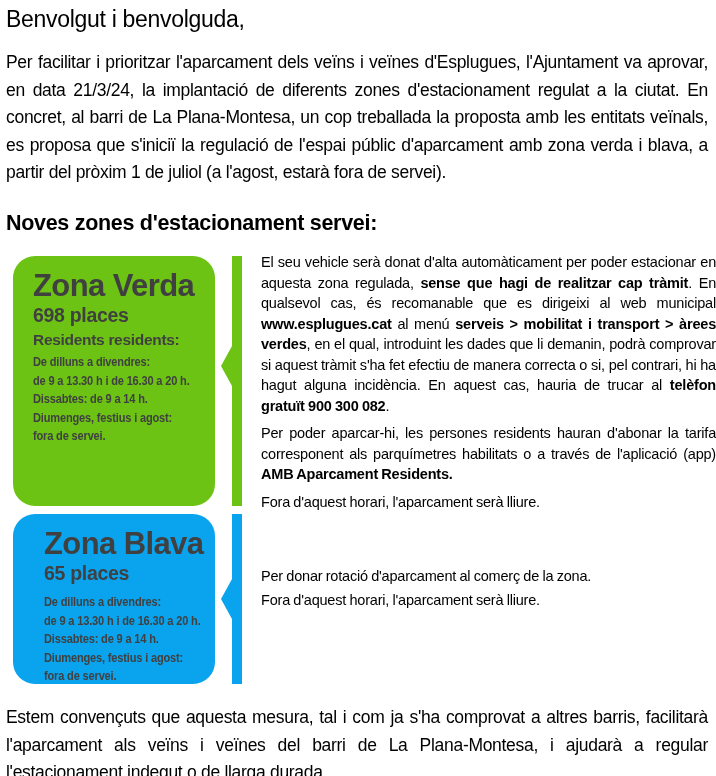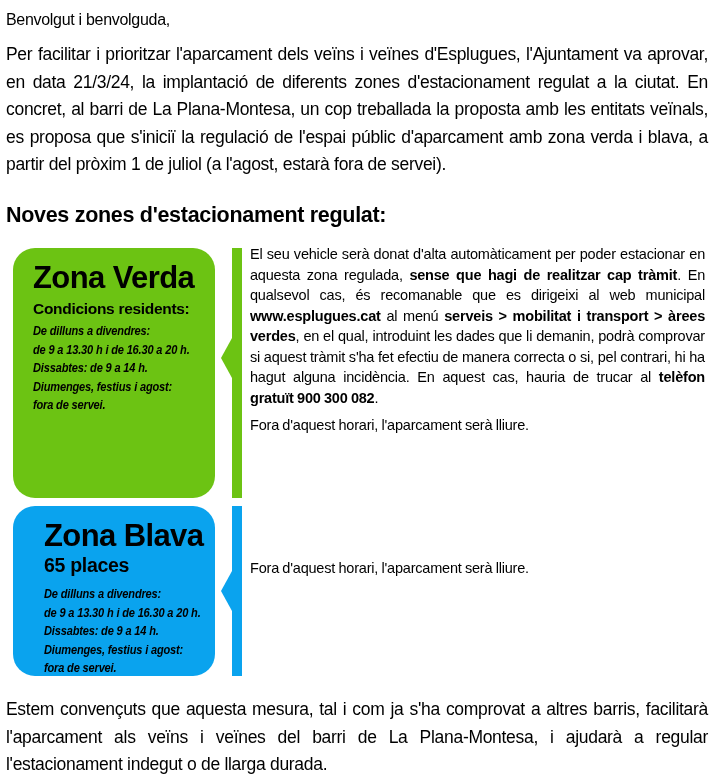--- a/index.html
+++ b/index.html
@@ -8,62 +8,62 @@
     width:716px;height:776px;
     box-sizing:border-box;
     padding-top:6px;
     background:#ffffff;
     font-family:"Liberation Sans","DejaVu Sans",sans-serif;
     color:#000;
     overflow:hidden;
   }
   .greeting{
     margin:0 8px 8px 6px;
-    font-size:16px;line-height:27.4px;
+    font-size:23px;line-height:27.4px;
     letter-spacing:-0.3px;
   }
   .intro-body{
-    margin:8px 8px 0 6px;
+    margin:16px 8px 0 6px;
     font-size:17.5px;line-height:27.4px;
     letter-spacing:-0.3px;
     text-align:justify;
   }
   .section-title{
     margin:25px 0 21px 6px;
     font-size:21.5px;line-height:24px;
     font-weight:800;letter-spacing:-0.3px;
   }
   .zone-row{display:flex;align-items:stretch;margin-left:13px;}
   .zone-row-verda{height:250px;margin-bottom:8px;}
   .zone-row-blava{height:170px;}
   .zone-card{
     box-sizing:border-box;
     width:202px;flex-shrink:0;
     border-radius:22px;
-    color:#000000;
+    color:#404040;
     padding:11px 14px 0 20px;
     overflow:hidden;
   }
   .zone-card-verda{background:#6cc313;height:250px;}
   .zone-card-blava{background:#0aa3ee;height:170px;padding-left:31px;}
   .zone-name{
     font-size:31px;font-weight:700;
     letter-spacing:-0.6px;line-height:37px;
     white-space:nowrap;
   }
   .zone-places{
     font-size:19.5px;font-weight:700;line-height:23px;
     letter-spacing:-0.3px;white-space:nowrap;
   }
   .zone-conditions-title{
     margin-top:3px;
     font-size:15.5px;font-weight:700;line-height:19px;
     letter-spacing:-0.3px;white-space:nowrap;
   }
-  .zone-schedule{margin-top:4px;font-style:italic;}
+  .zone-schedule{margin-top:4px;}
   .zone-schedule div,.zone-tariff div{
     font-size:13px;font-weight:700;line-height:18.4px;
     letter-spacing:-0.2px;white-space:nowrap;
     transform:scaleX(0.85);transform-origin:left center;
   }
   .zone-tariff{margin-top:6px;}
   .zone-card-blava .zone-schedule{margin-top:8px;}
   .callout-bar{
     position:relative;
     width:10px;flex-shrink:0;
@@ -74,21 +74,21 @@
     position:absolute;
     left:-11px;
     width:0;height:0;
     border-top:20px solid transparent;
     border-bottom:20px solid transparent;
     border-right:11px solid #999;
   }
   .callout-bar-verda .callout-notch{top:110px;margin-top:-20px;}
   .callout-bar-blava .callout-notch{top:50%;margin-top:-20px;}
   .zone-info{
-    margin-left:8px;
+    margin-left:19px;
     width:455px;
     font-size:14.5px;line-height:20.5px;
     letter-spacing:-0.2px;word-spacing:-0.5px;
   }
   .zone-info-verda{text-align:justify;margin-top:-4px;}
   .zone-info-verda p{margin:0 0 7px 0;}
   .zone-info-blava{padding-top:52px;}
   .zone-info-blava p{margin:0 0 3px 0;}
   .closing{
     margin:20px 8px 0 6px;
@@ -98,58 +98,61 @@
   }
 </style>
 </head>
 <body>
 
 <div class="page">
 
   <p class="greeting">Benvolgut i benvolguda,</p>
   <p class="intro-body">Per facilitar i prioritzar l'aparcament dels veïns i veïnes d'Esplugues, l'Ajuntament va aprovar, en data 21/3/24, la implantació de diferents zones d'estacionament regulat a la ciutat. En concret, al barri de La Plana-Montesa, un cop treballada la proposta amb les entitats veïnals, es proposa que s'iniciï la regulació de l'espai públic d'aparcament amb zona verda i blava, a partir del pròxim 1 de juliol (a l'agost, estarà fora de servei).</p>
 
-  <h2 class="section-title">Noves zones d'estacionament regulat:</h2>
+  <h2 class="section-title">Noves zones d'estacionament servei:</h2>
 
   <div class="zone-row zone-row-verda">
     <div class="zone-card zone-card-verda" style="background-color: rgb(108, 195, 19);">
       <div class="zone-name">Zona Verda</div>
-      <div class="zone-conditions-title">Condicions residents:</div>
+      <div class="zone-places">698 places</div>
+      <div class="zone-conditions-title">Residents residents:</div>
       <div class="zone-schedule">
           <div>De dilluns a divendres:</div>
           <div>de 9 a 13.30 h i de 16.30 a 20 h.</div>
           <div>Dissabtes: de 9 a 14 h.</div>
           <div>Diumenges, festius i agost:</div>
           <div>fora de servei.</div>
         </div>
     </div>
     <div class="callout-bar callout-bar-verda" style="background-color: rgb(108, 195, 19);">
       <span class="callout-notch" style="border-right-color: rgb(108, 195, 19);"></span>
     </div>
     <div class="zone-info zone-info-verda">
         <p><span>El seu vehicle serà donat d'alta automàticament per poder estacionar en aquesta zona regulada, </span><b>sense que hagi de realitzar cap tràmit</b><span>. En qualsevol cas, és recomanable que es dirigeixi al web municipal </span><b>www.esplugues.cat</b><span> al menú </span><b>serveis &gt; mobilitat i transport &gt; àrees verdes</b><span>, en el qual, introduint les dades que li demanin, podrà comprovar si aquest tràmit s'ha fet efectiu de manera correcta o si, pel contrari, hi ha hagut alguna incidència. En aquest cas, hauria de trucar al </span><b>telèfon gratuït 900 300 082</b><span>.</span></p>
+        <p><span>Per poder aparcar-hi, les persones residents hauran d'abonar la tarifa corresponent als parquímetres habilitats o a través de l'aplicació (app) </span><b>AMB Aparcament Residents.</b></p>
         <p><span>Fora d'aquest horari, l'aparcament serà lliure.</span></p>
       </div>
   </div>
 
   <div class="zone-row zone-row-blava">
     <div class="zone-card zone-card-blava" style="background-color: rgb(10, 163, 238);">
       <div class="zone-name">Zona Blava</div>
       <div class="zone-places">65 places</div>
       <div class="zone-schedule">
           <div>De dilluns a divendres:</div>
           <div>de 9 a 13.30 h i de 16.30 a 20 h.</div>
           <div>Dissabtes: de 9 a 14 h.</div>
           <div>Diumenges, festius i agost:</div>
           <div>fora de servei.</div>
         </div>
     </div>
     <div class="callout-bar callout-bar-blava" style="background-color: rgb(10, 163, 238);">
       <span class="callout-notch" style="border-right-color: rgb(10, 163, 238);"></span>
     </div>
     <div class="zone-info zone-info-blava">
+        <p><span>Per donar rotació d'aparcament al comerç de la zona.</span></p>
         <p><span>Fora d'aquest horari, l'aparcament serà lliure.</span></p>
       </div>
   </div>
 
   <p class="closing">Estem convençuts que aquesta mesura, tal i com ja s'ha comprovat a altres barris, facilitarà l'aparcament als veïns i veïnes del barri de La Plana-Montesa, i ajudarà a regular l'estacionament indegut o de llarga durada.</p>
 
 </div>
 
 </body></html>

